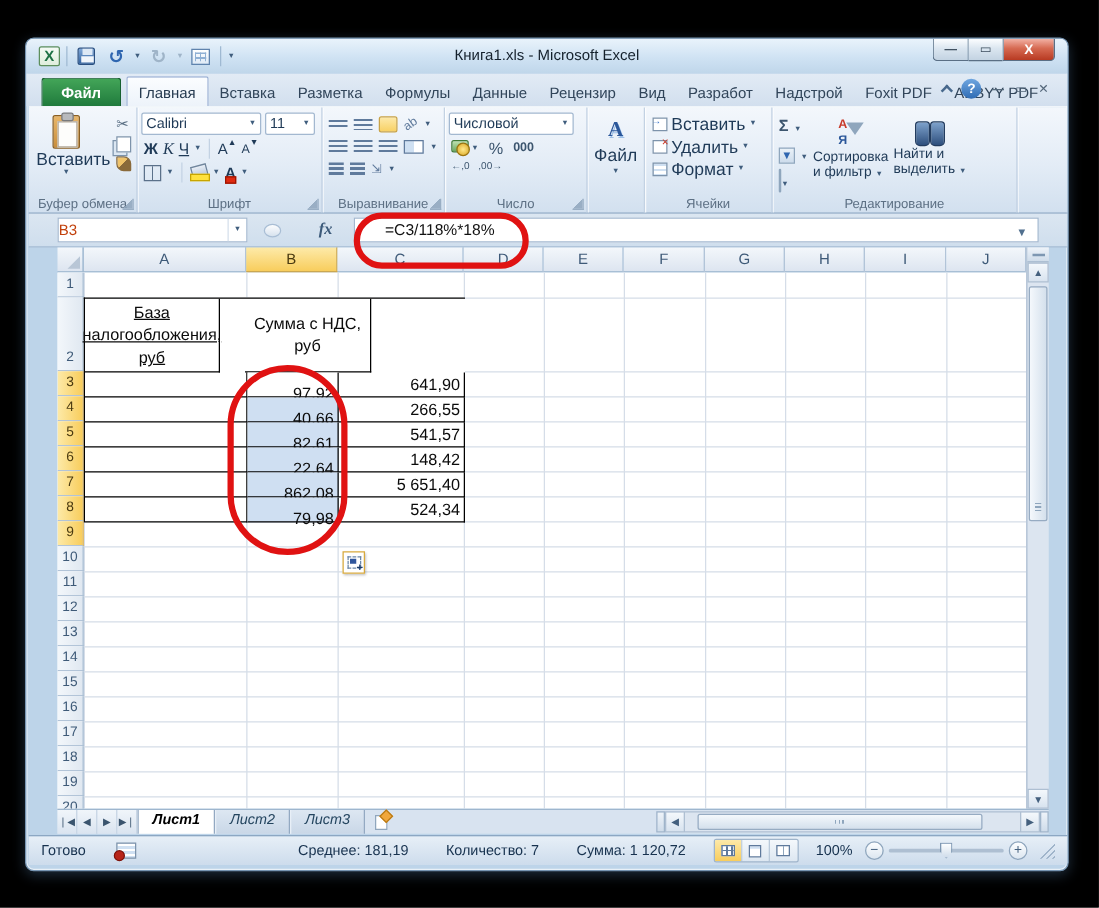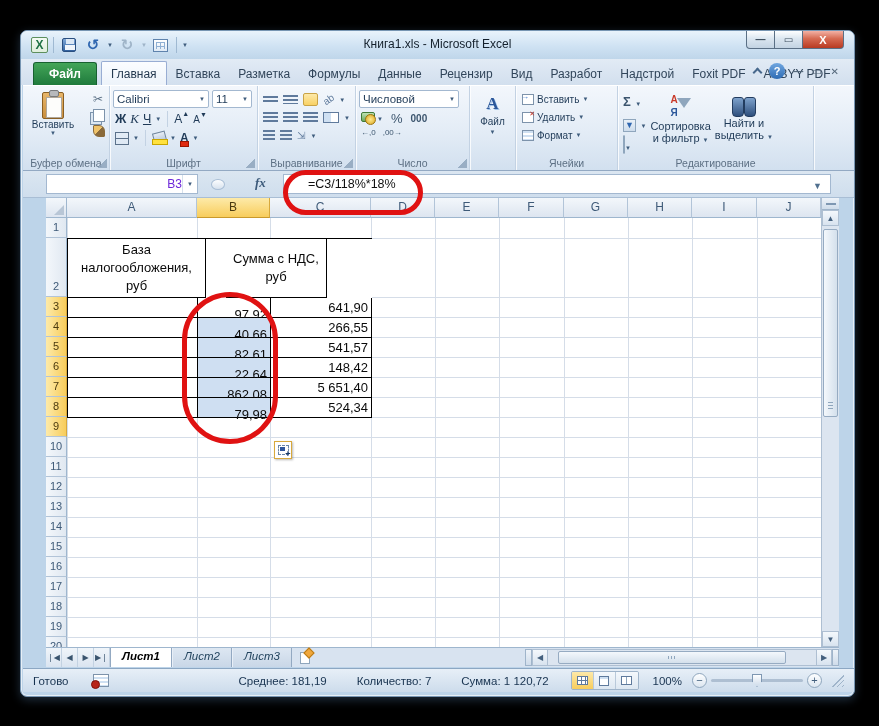--- a/index.html
+++ b/index.html
@@ -37,21 +37,21 @@
   .tab.active{background:linear-gradient(#fbfdff,#edf3fa);border:1px solid #98add3;border-bottom:0;border-radius:2px 2px 0 0;color:#253a50;}
   .tabicons{position:absolute;right:14px;top:32px;display:flex;align-items:center;gap:8px;}
   .chev{width:7px;height:7px;border-left:2px solid #47688c;border-top:2px solid #47688c;transform:rotate(45deg);margin-top:3px;}
   .help{width:16px;height:16px;border-radius:50%;background:linear-gradient(#6fa6e0,#2f6cb4);color:#fff;font-size:11px;font-weight:bold;display:flex;align-items:center;justify-content:center;}
   .wmini{font-size:10px;color:#55687b;font-weight:bold;letter-spacing:1px;}
   
   .ribbon{position:absolute;left:2px;top:54px;width:831px;height:86px;background:linear-gradient(#f3f7fc,#e3ecf6 55%,#d2e0ef);border-top:1px solid #fff;border-bottom:1px solid #93a9c3;display:flex;}
   .group{position:relative;height:100%;border-right:1px solid #c3d2e3;box-shadow:1px 0 0 rgba(255,255,255,.8);padding:4px 3px 14px;}
   .glabel{position:absolute;bottom:1px;left:0;right:0;text-align:center;font-size:10.5px;color:#5d7084;}
   .launch{position:absolute;right:2px;bottom:2px;width:9px;height:9px;border:1px solid #8fa6bd;border-top:0;border-left:0;background:linear-gradient(135deg,transparent 50%,#8fa6bd 50%);opacity:.85;}
-  .rlbl{font-size:10px;color:#1f3a57;}
+  .rlbl{font-size:14px;color:#1f3a57;}
   
   .g-clip{width:87px;}
   .paste{position:absolute;left:6px;top:6px;width:48px;text-align:center;}
   .clipicon{width:22px;height:27px;background:linear-gradient(#e8b66a,#c98e3c);border:1px solid #8a5f22;border-radius:2px;margin:0 auto;position:relative;}
   .clipicon:before{content:"";position:absolute;left:3px;top:4px;width:14px;height:19px;background:#fdfdfb;border:1px solid #b0a79a;}
   .clipicon:after{content:"";position:absolute;left:6px;top:-3px;width:8px;height:5px;background:#b7b9bc;border:1px solid #77797c;border-radius:2px;}
   .minicol{position:absolute;right:4px;top:6px;display:flex;flex-direction:column;gap:3px;}
   .scis{color:#5a6f84;font-size:12px;}
   .copyic{width:12px;height:13px;border:1px solid #7d93ab;background:#fff;position:relative;box-shadow:-3px 3px 0 -1px #dce7f2,-3px 3px 0 0 #7d93ab;}
   .brush{width:12px;height:12px;background:linear-gradient(135deg,#f0c36a 45%,#8a6a3a 46%);border-radius:1px 6px 1px 6px;border:1px solid #8a6a3a;}
@@ -97,32 +97,32 @@
   .cins{width:12px;height:11px;border:1px solid #7d93ab;background:#fff;position:relative;}
   .cins:before{content:"→";position:absolute;left:-2px;top:-3px;font-size:8px;color:#3a74c8;}
   .cdel{width:12px;height:11px;border:1px solid #7d93ab;background:#fff;position:relative;}
   .cdel:before{content:"✕";position:absolute;right:-2px;top:-3px;font-size:7px;color:#c83a2a;font-weight:bold;}
   .cfmt{width:12px;height:11px;border:1px solid #7d93ab;background:repeating-linear-gradient(to bottom,#cfe0f2 0 2px,#fff 2px 4px);}
   .g-edit{width:196px;display:flex;gap:4px;padding-left:5px;}
   .ecol{display:flex;flex-direction:column;gap:4px;padding-top:2px;}
   .sigma{font-size:13px;color:#3c556e;font-weight:bold;line-height:12px;}
   .filldn{width:13px;height:13px;background:linear-gradient(#eaf1f8,#cddcec);border:1px solid #8fa6bd;color:#2f66b0;font-size:9px;font-weight:bold;display:inline-flex;align-items:center;justify-content:center;}
   .eras{width:13px;height:10px;background:linear-gradient(135deg,#f2bfd4 50%,#d8e4f0 50%);border:1px solid #8fa6bd;border-radius:1px;}
-  .twoline{font-size:11px;color:#1f3a57;line-height:12px;text-align:center;}
+  .twoline{font-size:11px;color:#1f3a57;line-height:12px;text-align:left;}
   .sortic{position:relative;width:20px;height:24px;}
   .sortic .a{position:absolute;left:0;top:0;font-size:10px;font-weight:bold;color:#c83a2a;}
   .sortic .ya{position:absolute;left:0;bottom:0;font-size:10px;font-weight:bold;color:#2b579a;}
   .sortic .fun{position:absolute;right:0;top:4px;width:0;height:0;border-left:7px solid transparent;border-right:7px solid transparent;border-top:10px solid #8fa6bd;}
   .binoc{width:24px;height:18px;position:relative;margin-top:3px;}
   .binoc:before,.binoc:after{content:"";position:absolute;top:0;width:10px;height:18px;background:linear-gradient(#7ea2cc,#2e4f7d);border:1px solid #223c5f;border-radius:3px 3px 4px 4px;}
   .binoc:before{left:0;} .binoc:after{right:0;}
   
   .fbar{position:absolute;left:2px;top:140px;width:831px;height:27px;background:linear-gradient(#dbe6f1,#cfdeed);border-bottom:1px solid #a9bed5;}
   .namebox{position:absolute;left:23px;top:3px;width:152px;height:20px;background:#fff;border:1px solid #a3b8d0;display:flex;align-items:center;}
-  .namebox .val{flex:1;text-align:right;font-size:12px;color:#6d28d9;}
+  .namebox .val{flex:1;text-align:left;font-size:12px;color:#c2410c;}
   .namebox .nd{width:15px;height:100%;display:flex;align-items:center;justify-content:center;border-left:1px solid #d5e0ec;}
   .fxcircle{position:absolute;left:188px;top:8px;width:14px;height:11px;border-radius:50%;background:linear-gradient(#fcfdfe,#d7e2ee);border:1px solid #a9bed5;}
   .fxlbl{position:absolute;left:232px;top:4px;font-family:"Liberation Serif",serif;font-style:italic;font-weight:bold;font-size:13px;color:#3c5a7a;}
   .finput{position:absolute;left:260px;top:3px;width:548px;height:20px;background:#fff;border:1px solid #a3b8d0;font-size:12.5px;color:#111;display:flex;align-items:center;padding-left:24px;}
   .fexp{position:absolute;right:6px;top:6px;color:#51708f;font-size:9px;}
   
   .ghead{position:absolute;left:25px;top:167px;width:775px;height:20px;display:flex;}
   .colh{height:20px;background:linear-gradient(#f3f7fb,#dde5f0);border-right:1px solid #b2c4d8;border-bottom:1px solid #9eb6ce;
     font-size:12px;color:#3e5a78;text-align:center;line-height:19px;}
   .colh.sel{background:linear-gradient(#fdeaa9,#f8cd5c);border-right:1px solid #d8a93c;border-bottom:1px solid #c9992c;color:#4a3a10;}
@@ -133,21 +133,21 @@
   .rowh{width:21px;height:20px;flex:0 0 auto;background:linear-gradient(90deg,#f3f7fb,#e0e8f1);border-right:1px solid #9eb6ce;border-bottom:1px solid #b2c4d8;
     font-size:11px;color:#3e5a78;display:flex;align-items:flex-end;justify-content:center;line-height:1.6;}
   .rowh.h59{height:59px;}
   .rowh.sel{background:linear-gradient(90deg,#fdeaa9,#f8cd5c);border-right:1px solid #d8a93c;color:#4a3a10;}
   .vline{position:absolute;top:0;bottom:0;width:1px;background:#d5dde8;}
   .hline{position:absolute;left:21px;right:0;height:1px;background:#d5dde8;}
   .vtable{position:absolute;left:21px;top:20px;border-left:1px solid #000;border-top:1px solid #000;background:#fff;z-index:5;}
   .throw{display:flex;height:59px;}
   .vrow{display:flex;height:20px;}
   .tc{border-right:1px solid #000;border-bottom:1px solid #000;font-size:13px;color:#0b0b0b;}
-  .hca{width:138px;} .hcb{width:73px;} .hcc{width:101px;margin-left:20px;}
+  .hca{width:108px;text-decoration:underline;} .hcb{width:73px;} .hcc{width:101px;margin-left:20px;}
   .thc{display:flex;align-items:center;justify-content:center;text-align:center;line-height:18px;padding:0 1px;}
   .ca{width:130px;} 
   .cb{width:73px;background:#cfdff2;text-align:right;padding:7px 3px;line-height:19px;}
   .cb.active{background:#fff;}
   .cc{width:101px;text-align:right;padding:0 3px;line-height:19px;}
   .autofill{position:absolute;left:228px;top:223px;width:18px;height:18px;background:#fff;border:1px solid #d8a93c;box-shadow:1px 1px 2px rgba(80,80,80,.4);z-index:6;display:flex;align-items:center;justify-content:center;}
   .afic{width:11px;height:10px;border:1px dashed #6a86a8;position:relative;background:#fff;}
   .afic:before{content:"";position:absolute;left:1px;top:1px;width:5px;height:4px;background:#30569c;}
   .afic:after{content:"+";position:absolute;right:-3px;bottom:-5px;font-size:9px;font-weight:bold;color:#1a3a6a;}
   .range-oval{position:absolute;left:136px;top:74px;width:96px;height:152px;border:5px solid #e01212;border-radius:48px;z-index:30;}

